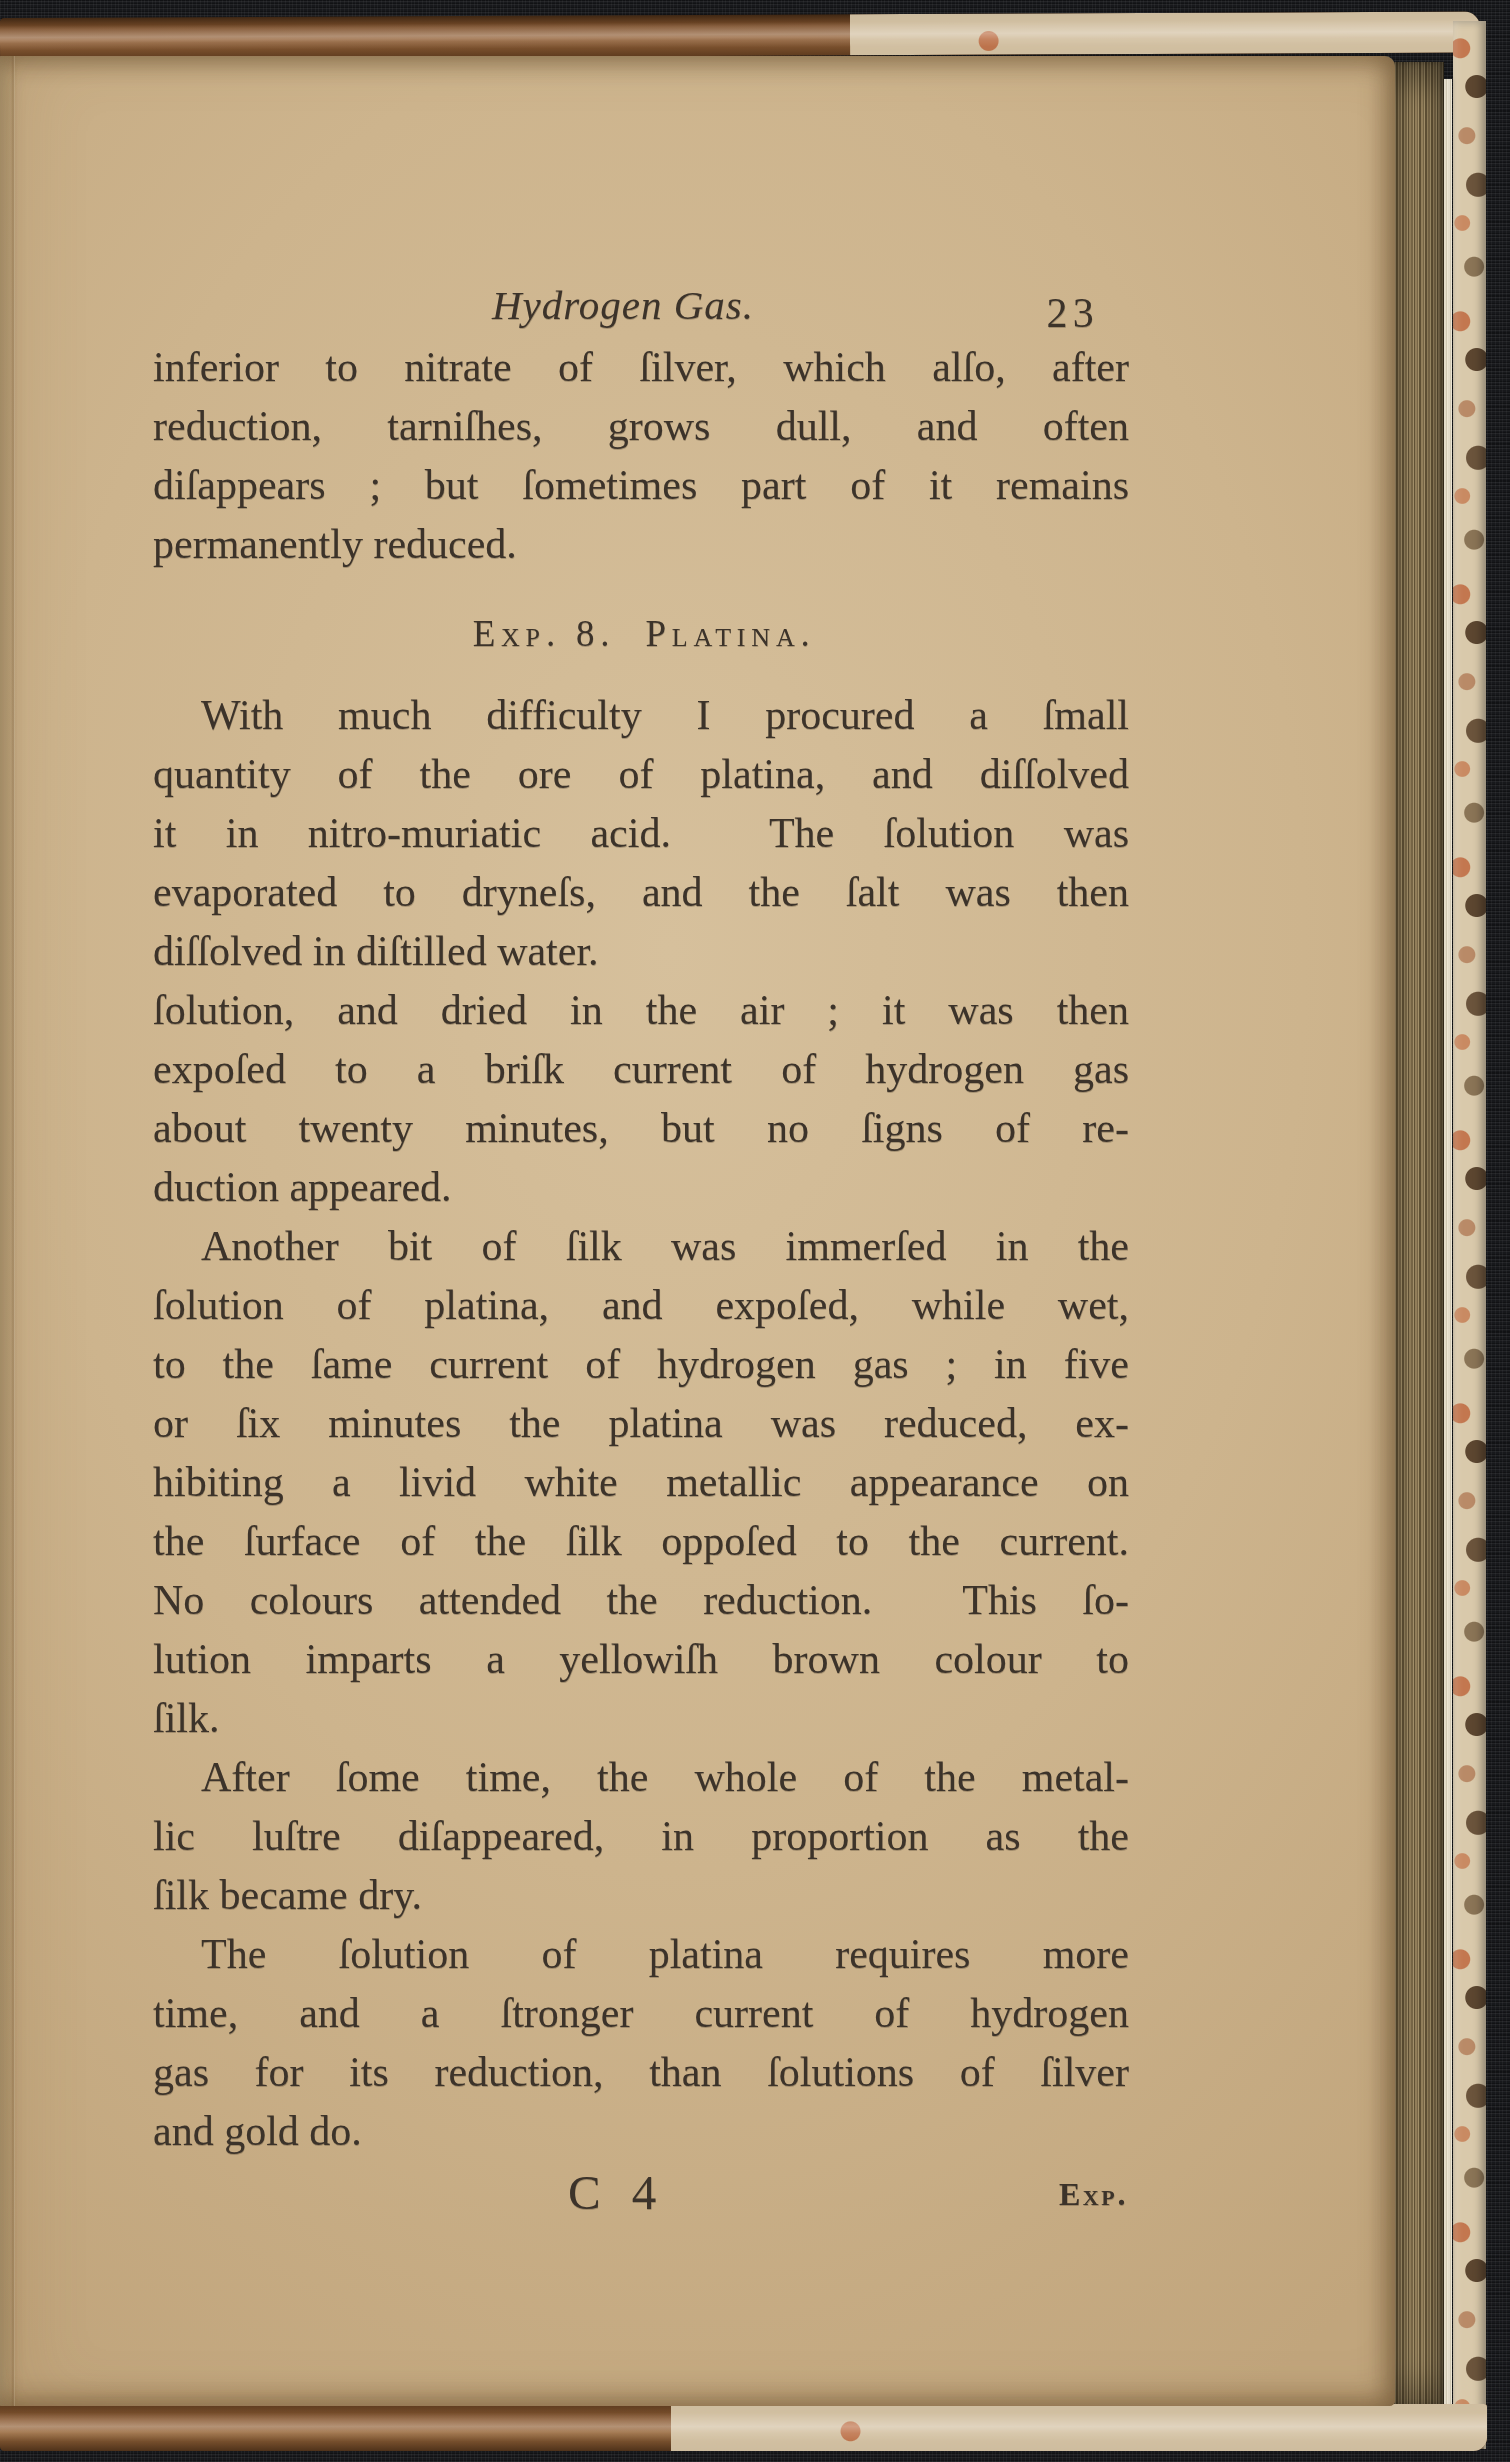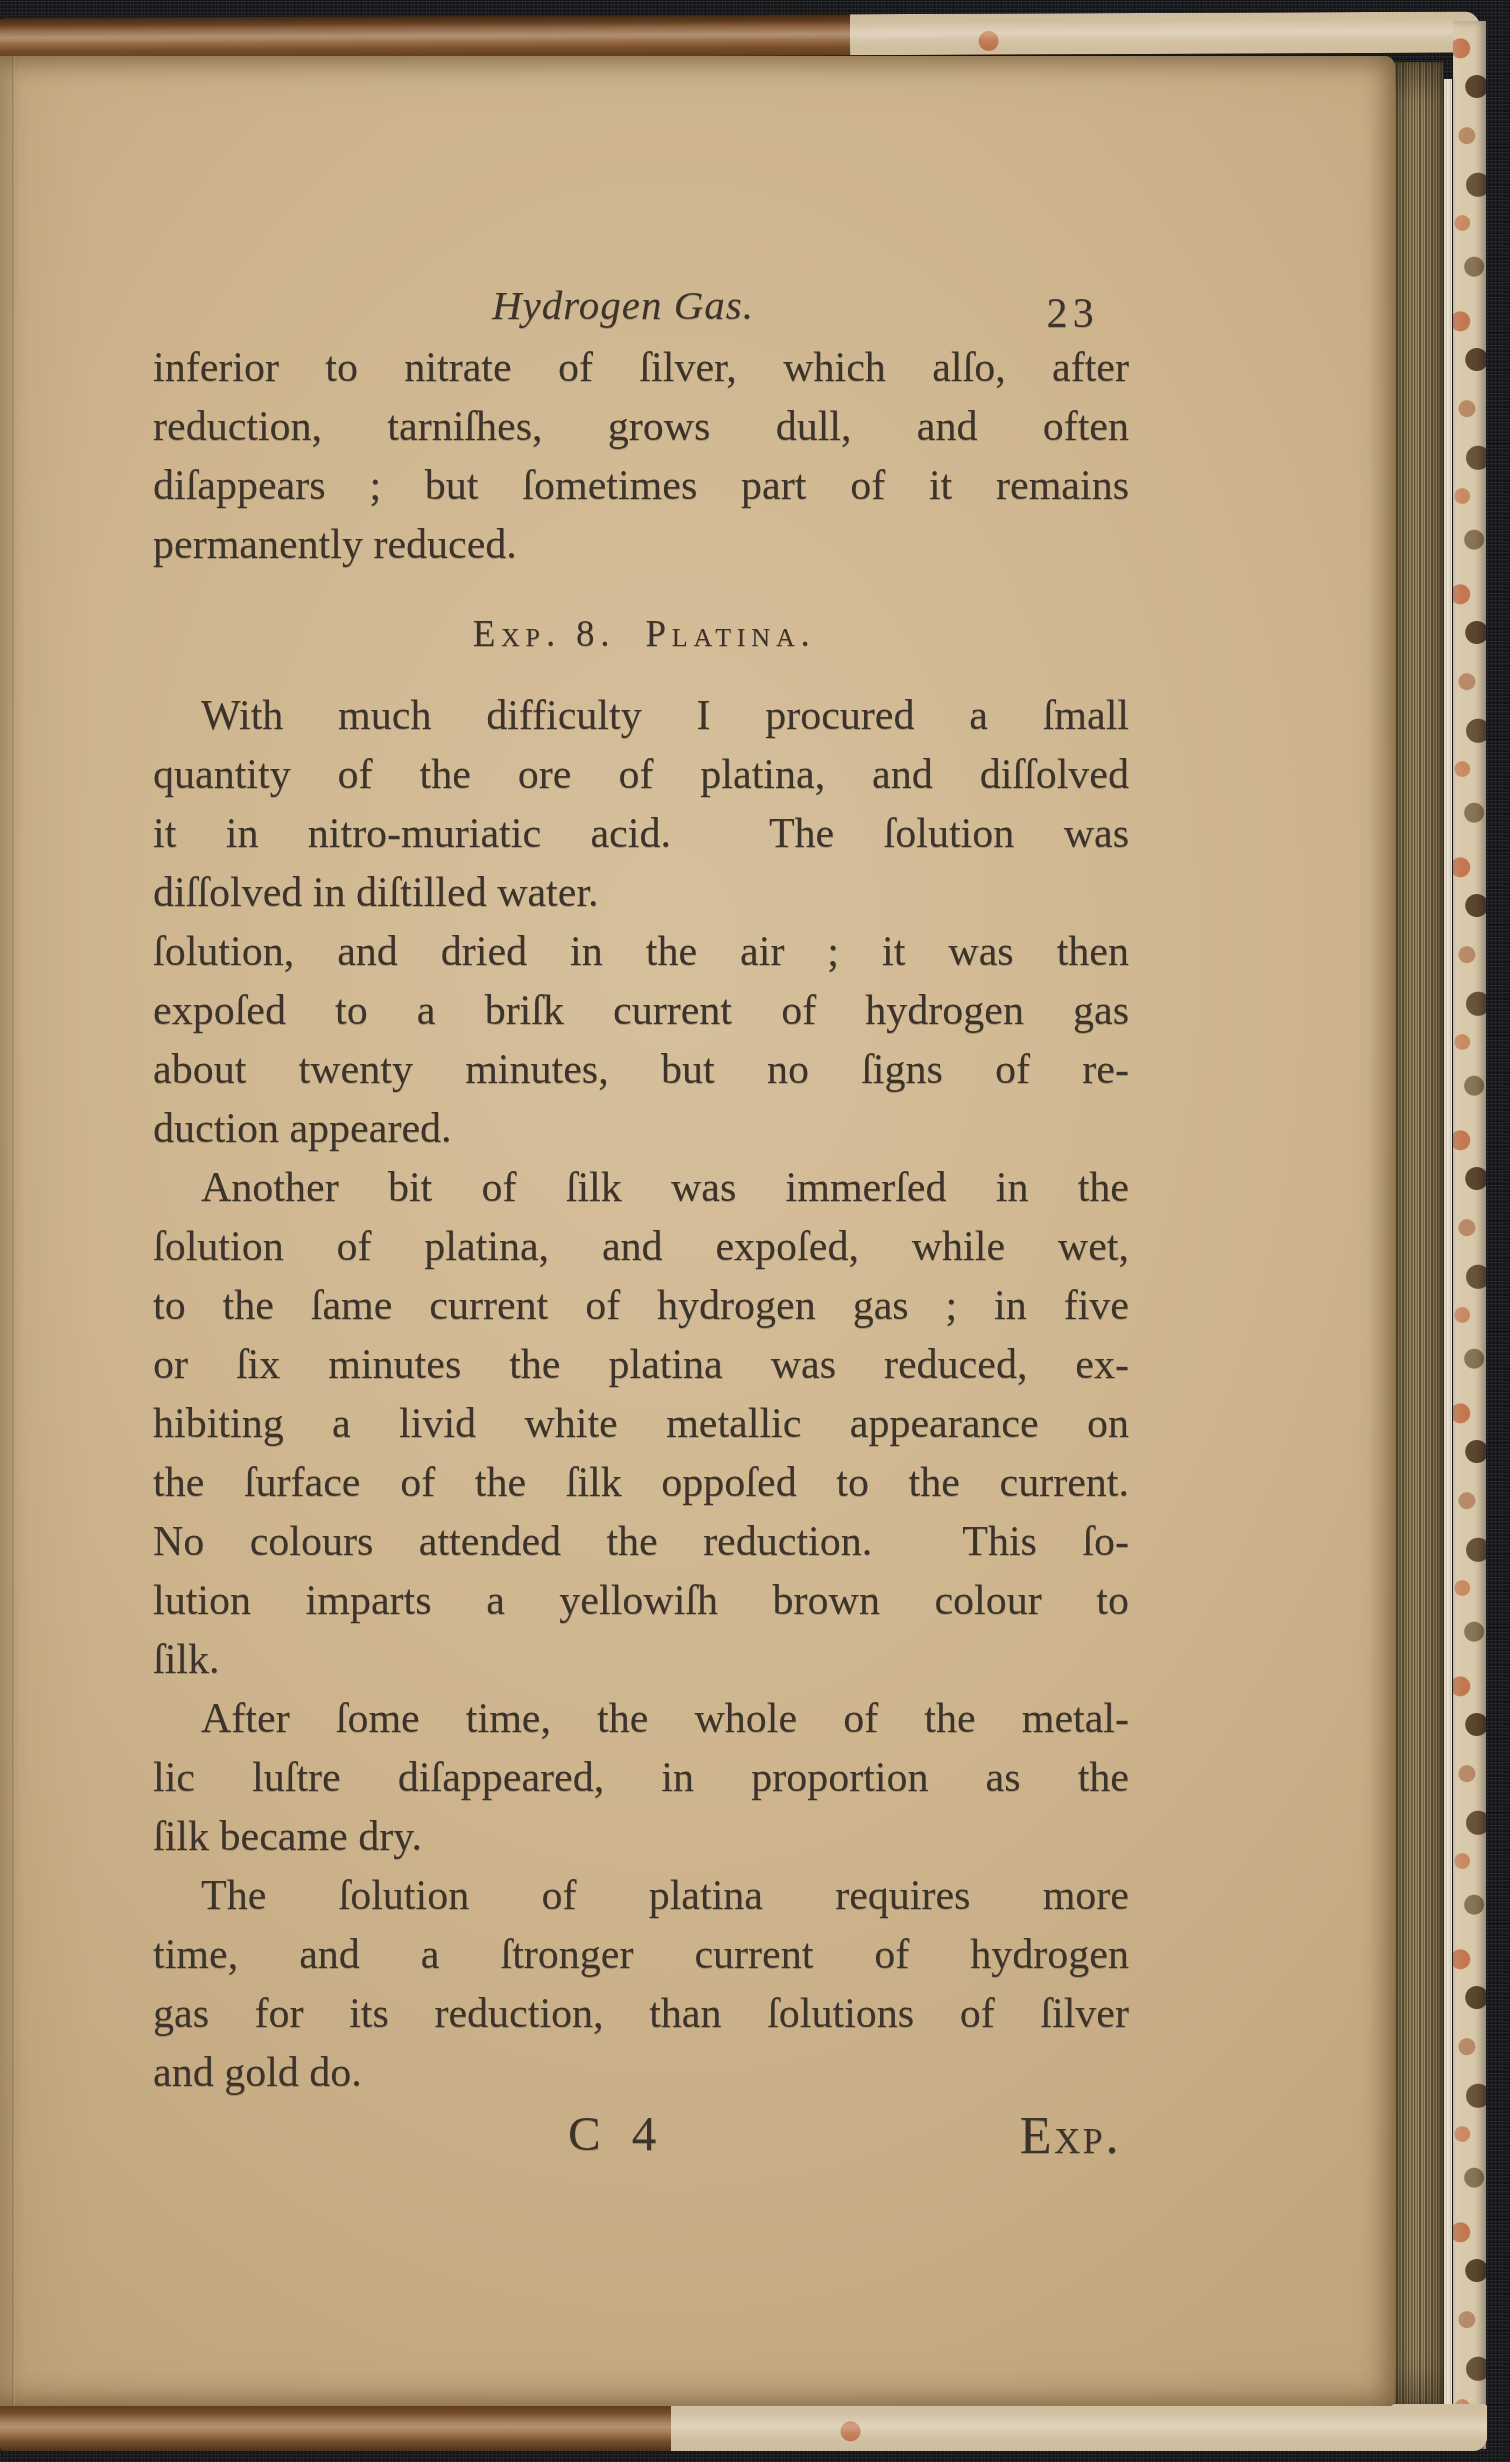--- a/index.html
+++ b/index.html
@@ -101,21 +101,21 @@
   .page-num { position:absolute; right:30px; top:8.4px; font-size:42px; letter-spacing:5.2px; font-style:normal; }
 
   .section-heading {
     margin:30px 0 23px; height:59px; text-align:center;
     font-variant:small-caps; font-size:37px; letter-spacing:5.8px; white-space:pre;
     transform:translateX(3.1px);
   }
 
   .sig-row { position:relative; height:59px; margin-top:2.1px; }
   .sig-mark { position:absolute; left:50%; transform:translateX(-73px); font-size:49px; letter-spacing:9.4px; }
-  .catchword { position:absolute; right:8px; top:2.1px; font-size:52px; font-variant:small-caps; letter-spacing:2.6px; }
+  .catchword { position:absolute; right:1px; top:2.1px; font-size:32px; font-variant:small-caps; letter-spacing:2.6px;font-weight:bold; }
 </style>
 </head>
 <body>
 
 <div class="top-trim">
   <div class="top-trim-marble marble"></div>
   <div class="sheen"></div>
 </div>
 <div class="marbled-board marble"></div>
 <div class="fore-edge"></div>
@@ -141,20 +141,21 @@
       <div class="tl j">diſappears ; but ſometimes part of it remains</div>
       <div class="tl">permanently reduced.</div>
     </div>
 
     <div class="section-heading">Exp. 8.&nbsp; Platina.</div>
 
     <div>
       <div class="tl j ind">With much difficulty I procured a ſmall</div>
       <div class="tl j">quantity of the ore of platina, and diſſolved</div>
       <div class="tl j">it in nitro-muriatic acid.&nbsp; The ſolution was</div>
+      <div class="tl j">evaporated to dryneſs, and the ſalt was then</div>
       <div class="tl">diſſolved in diſtilled water.</div>
     </div>
 
     <div>
       <div class="tl j">ſolution, and dried in the air ; it was then</div>
       <div class="tl j">expoſed to a briſk current of hydrogen gas</div>
       <div class="tl j">about twenty minutes, but no ſigns of re-</div>
       <div class="tl">duction appeared.</div>
     </div>
 

